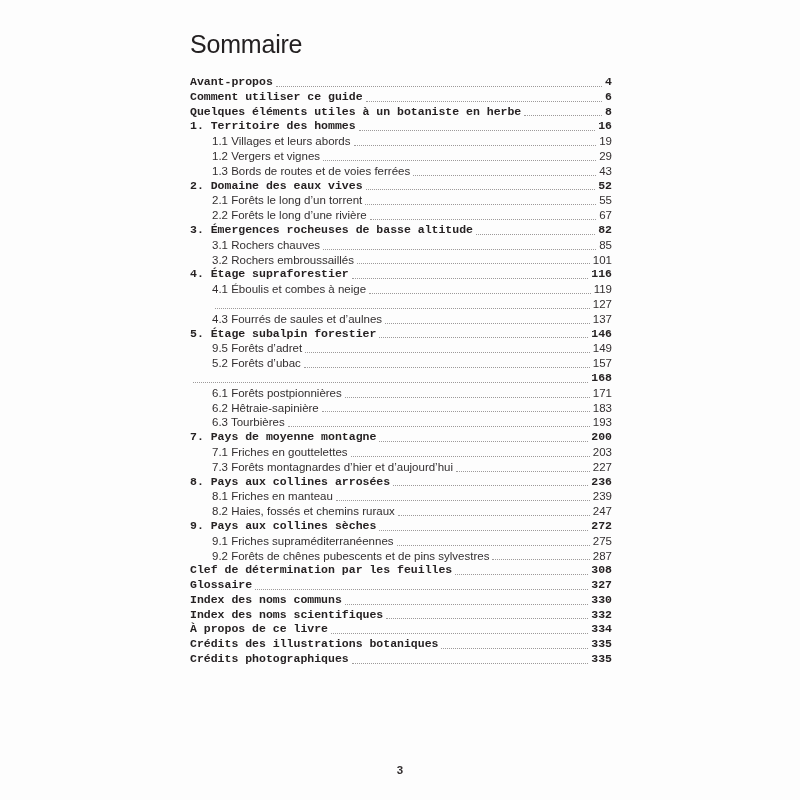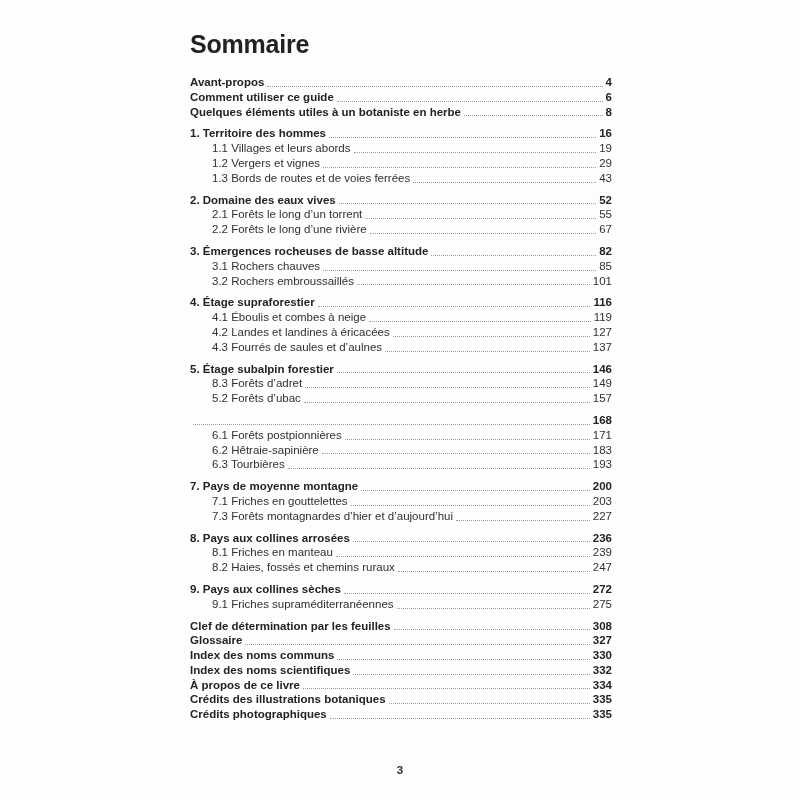--- a/index.html
+++ b/index.html
@@ -19,37 +19,37 @@
   .content {
     position: absolute;
     left: 190px;
     top: 30px;
     width: 422px;
   }
   h1.title {
     margin: 0 0 17px 0;
     font-size: 25px;
     line-height: 28px;
-    font-weight: 700;
+    font-weight: 400;
     color: #242122;
     letter-spacing: -0.2px;
   }
   .group + .group {
-    margin-top: 7px;
   }
   .row {
     display: flex;
     align-items: flex-end;
     font-size: 11.5px;
     line-height: 14.8px;
     color: #332f30;
   }
   .row.bold {
     font-weight: 700;
     color: #262223;
+    font-family: Liberation Mono, monospace;
   }
   .row.l1 {
     padding-left: 22px;
   }
   .row .label {
     white-space: nowrap;
   }
   .row .leader {
     flex: 1;
     min-width: 8px;
@@ -156,38 +156,37 @@
             <span class="label">4. Étage supraforestier</span>
             <span class="leader"></span>
             <span class="pagenum">116</span>
           </div>
           <div class="row l1">
             <span class="label">4.1 Éboulis et combes à neige</span>
             <span class="leader"></span>
             <span class="pagenum">119</span>
           </div>
           <div class="row l1">
-            <span class="label">4.2 Landes et landines à éricacées</span>
             <span class="leader"></span>
             <span class="pagenum">127</span>
           </div>
           <div class="row l1">
             <span class="label">4.3 Fourrés de saules et d’aulnes</span>
             <span class="leader"></span>
             <span class="pagenum">137</span>
           </div>
         </div>
         <div class="group">
           <div class="row bold">
             <span class="label">5. Étage subalpin forestier</span>
             <span class="leader"></span>
             <span class="pagenum">146</span>
           </div>
           <div class="row l1">
-            <span class="label">8.3 Forêts d’adret</span>
+            <span class="label">9.5 Forêts d’adret</span>
             <span class="leader"></span>
             <span class="pagenum">149</span>
           </div>
           <div class="row l1">
             <span class="label">5.2 Forêts d’ubac</span>
             <span class="leader"></span>
             <span class="pagenum">157</span>
           </div>
         </div>
         <div class="group">
@@ -248,20 +247,25 @@
         <div class="group">
           <div class="row bold">
             <span class="label">9. Pays aux collines sèches</span>
             <span class="leader"></span>
             <span class="pagenum">272</span>
           </div>
           <div class="row l1">
             <span class="label">9.1 Friches supraméditerranéennes</span>
             <span class="leader"></span>
             <span class="pagenum">275</span>
+          </div>
+          <div class="row l1">
+            <span class="label">9.2 Forêts de chênes pubescents et de pins sylvestres</span>
+            <span class="leader"></span>
+            <span class="pagenum">287</span>
           </div>
         </div>
         <div class="group">
           <div class="row bold">
             <span class="label">Clef de détermination par les feuilles</span>
             <span class="leader"></span>
             <span class="pagenum">308</span>
           </div>
           <div class="row bold">
             <span class="label">Glossaire</span>

